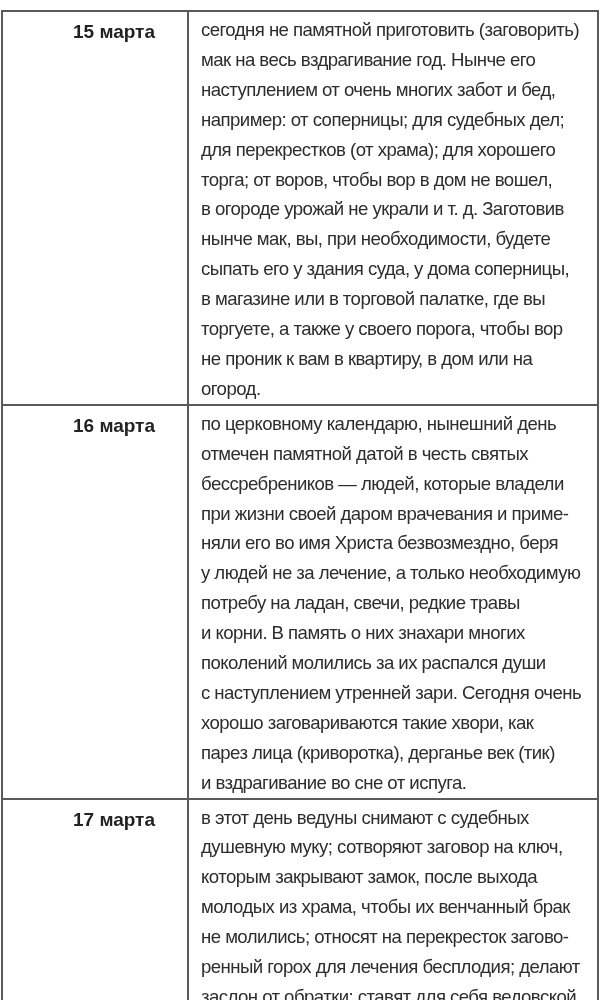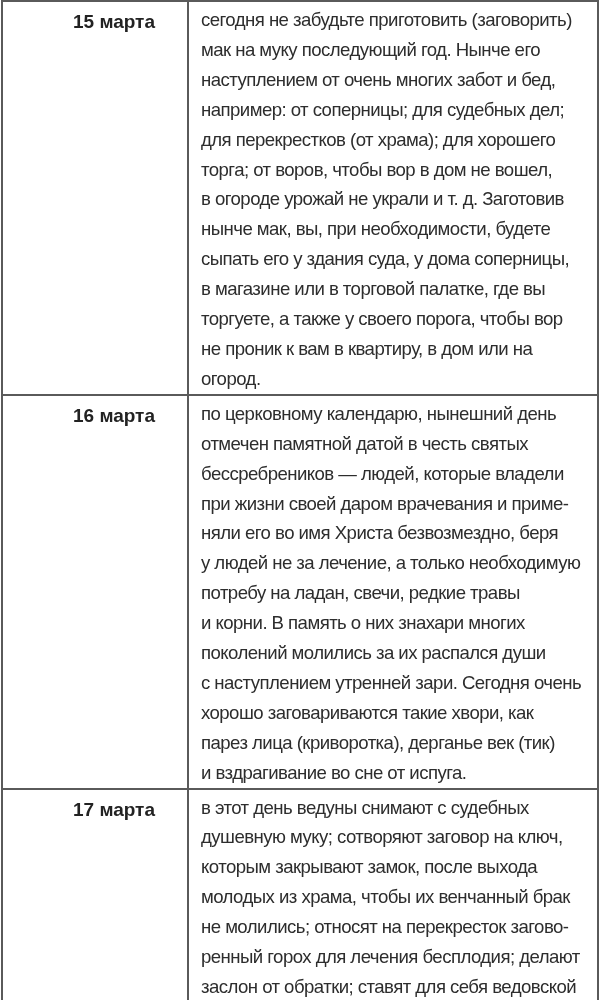--- a/index.html
+++ b/index.html
@@ -1,18 +1,18 @@
 <!DOCTYPE html>
 <html><head>
   <meta charset="utf-8">
   <style>
     html, body { margin: 0; padding: 0; background: #ffffff; }
     body { width: 600px; height: 1000px; overflow: hidden; position: relative; }
     .page {
-      position: absolute; left: 0; top: 0; width: 600px; height: 986px;
+      position: absolute; left: 0; top: 10px; width: 600px; height: 986px;
       box-sizing: border-box;
       font-family: "Liberation Sans Narrow", "Liberation Sans", sans-serif;
       color: #2a2a2a;
     }
     table.cal {
       position: absolute; left: 1px; top: 0px;
       width: 598px;
       border-collapse: collapse;
       table-layout: fixed;
     }
@@ -45,22 +45,22 @@
   </style>
 </head>
 <body>
 
 <div class="page">
   <table class="cal">
     <tbody>
         <tr class="r1">
       <td class="date">15 марта</td>
       <td class="text">
-        <span class="line">сегодня не забудьте приготовить (заговорить)</span>
-        <span class="line">мак на муку последующий год. Нынче его</span>
+        <span class="line">сегодня не памятной приготовить (заговорить)</span>
+        <span class="line">мак на весь вздрагивание год. Нынче его</span>
         <span class="line">наступлением от очень многих забот и бед,</span>
         <span class="line">например: от соперницы; для судебных дел;</span>
         <span class="line">для перекрестков (от храма); для хорошего</span>
         <span class="line">торга; от воров, чтобы вор в дом не вошел,</span>
         <span class="line">в огороде урожай не украли и т. д. Заготовив</span>
         <span class="line">нынче мак, вы, при необходимости, будете</span>
         <span class="line">сыпать его у здания суда, у дома соперницы,</span>
         <span class="line">в магазине или в торговой палатке, где вы</span>
         <span class="line">торгуете, а также у своего порога, чтобы вор</span>
         <span class="line">не проник к вам в квартиру, в дом или на</span>

